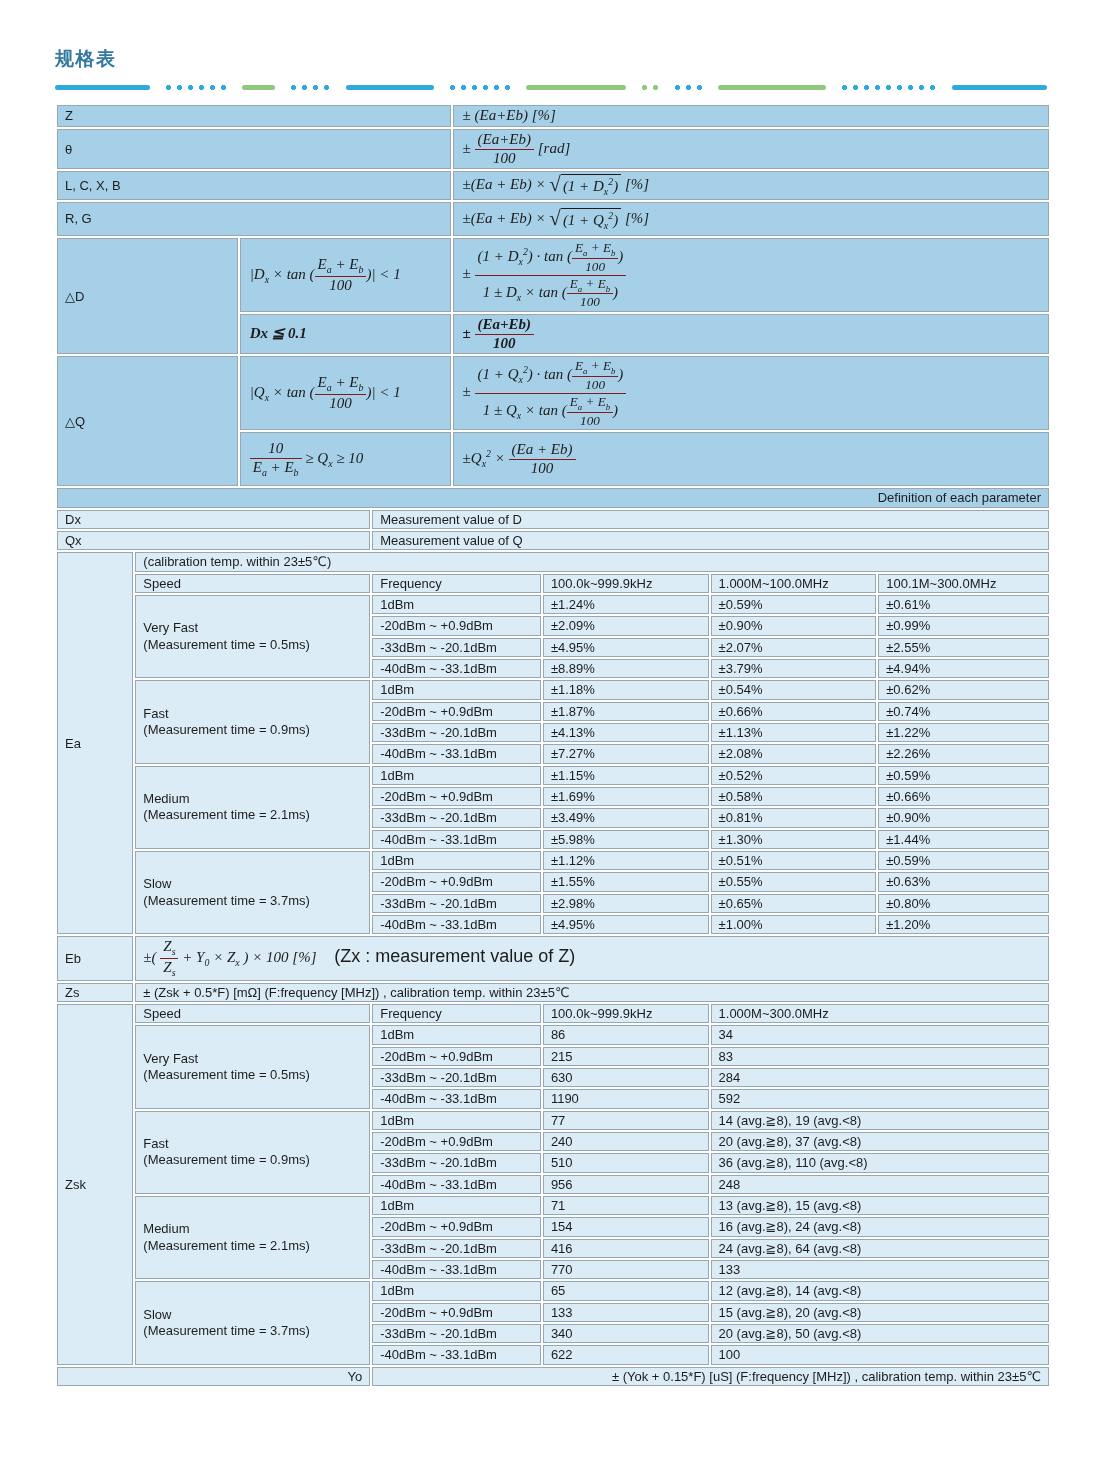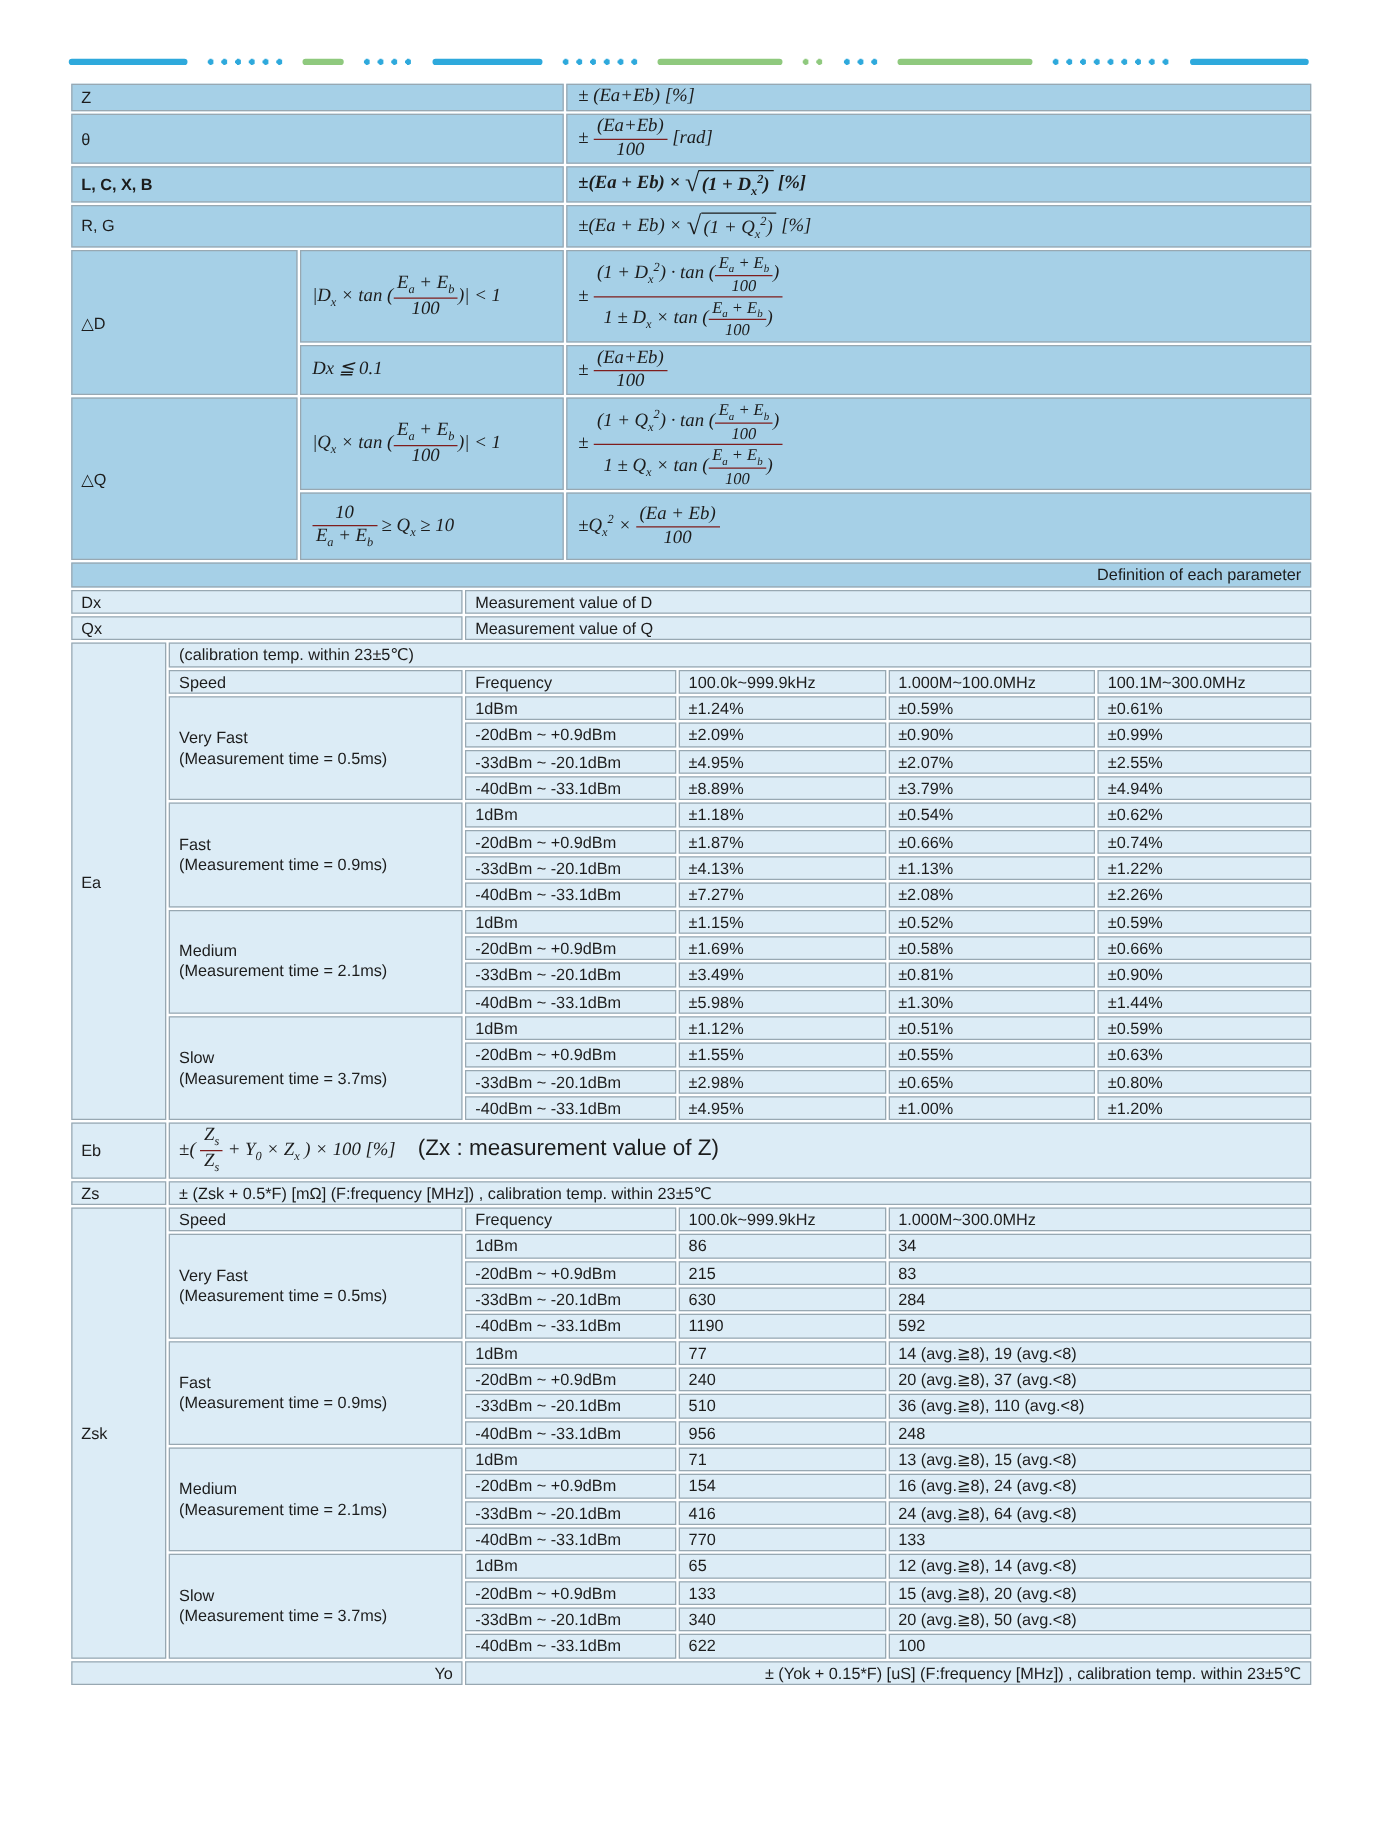--- a/index.html
+++ b/index.html
@@ -27,37 +27,38 @@
   .fden{display:block;padding:0 3px;}
   .frac .frac{font-size:0.88em;}
   .sqrt{display:inline-flex;align-items:flex-start;vertical-align:middle;}
   .rad{font-style:italic;font-size:1.4em;line-height:1.05;}
   .radbody{border-top:1.3px solid #1c1c1c;padding:1px 3px 0 2px;margin-top:1px;}
   .note{margin-left:14px;font-size:18px;font-style:normal;font-family:"Liberation Sans","DejaVu Sans",sans-serif;}
   .speed-cell div{line-height:1.25;}
 
   tr.r-z  td{height:22px;}
   tr.r-th td{height:35px;}
-  tr.r-lc td{height:27px;font-weight:bold;}
+  tr.r-lc td{height:27px;}
   tr.r-rg td{height:34px;}
   tr.r-dd1 td{height:72px;}
-  tr.r-dd2 td{height:30px;}
+  tr.r-dd2 td{height:30px;font-weight:bold;}
   tr.r-dq1 td{height:74px;}
   tr.r-dq2 td{height:54px;}
   tr.r-def td{height:17px;text-align:right;}
   tr.r-sm td{height:18px;}
   tr.r-d  td{height:18px;}
   tr.r-eb td{height:33px;}
   tr.r-zs td{height:19px;}
   tr.r-yo td{height:19px;text-align:right;}
 </style>
 </head>
 <body>
 
 <div class="page">
+  <h1 class="title">规格表</h1>
 
   <div class="sep">
     <span class="dash blue" style="width:95px"></span>
     <span class="dots blue" style="width:61px"></span>
     <span class="dash green" style="width:33px"></span>
     <span class="dots blue" style="width:39px"></span>
     <span class="dash blue" style="width:88px"></span>
     <span class="dots blue" style="width:61px"></span>
     <span class="dash green" style="width:100px"></span>
     <span class="dots green" style="width:17px"></span>

